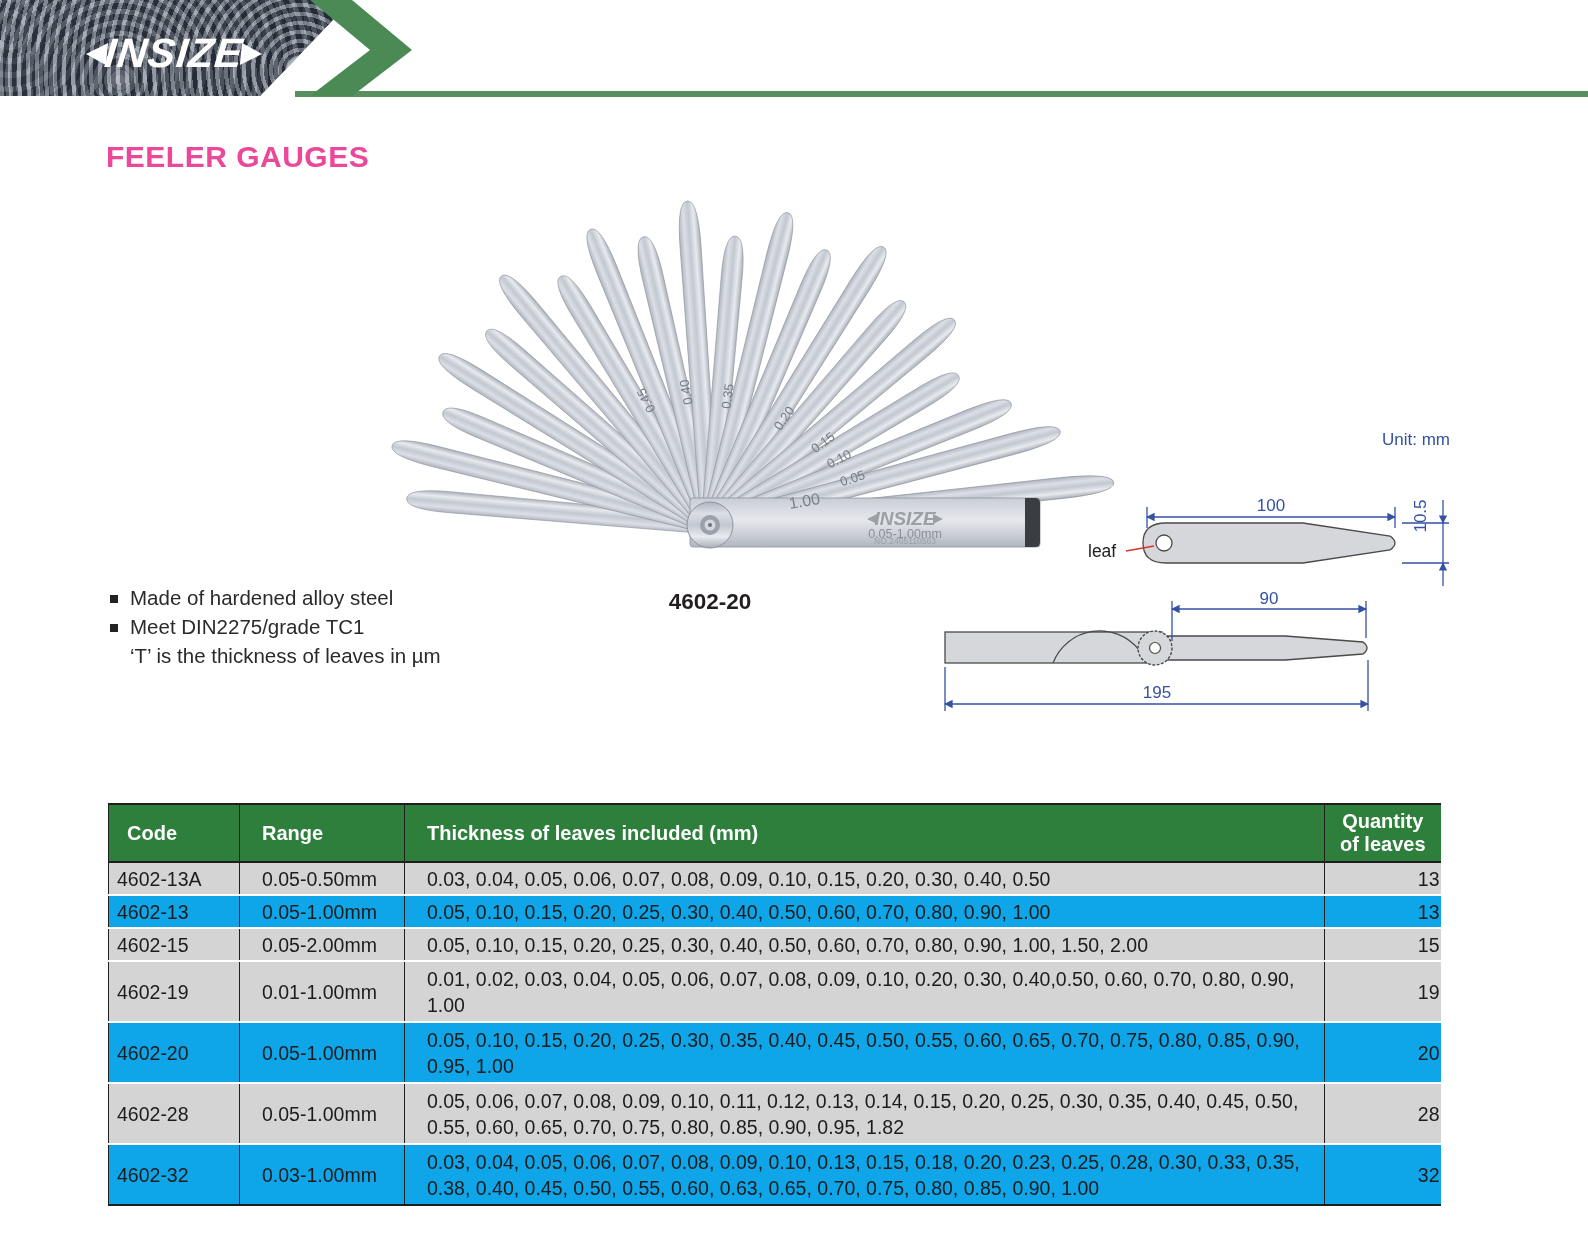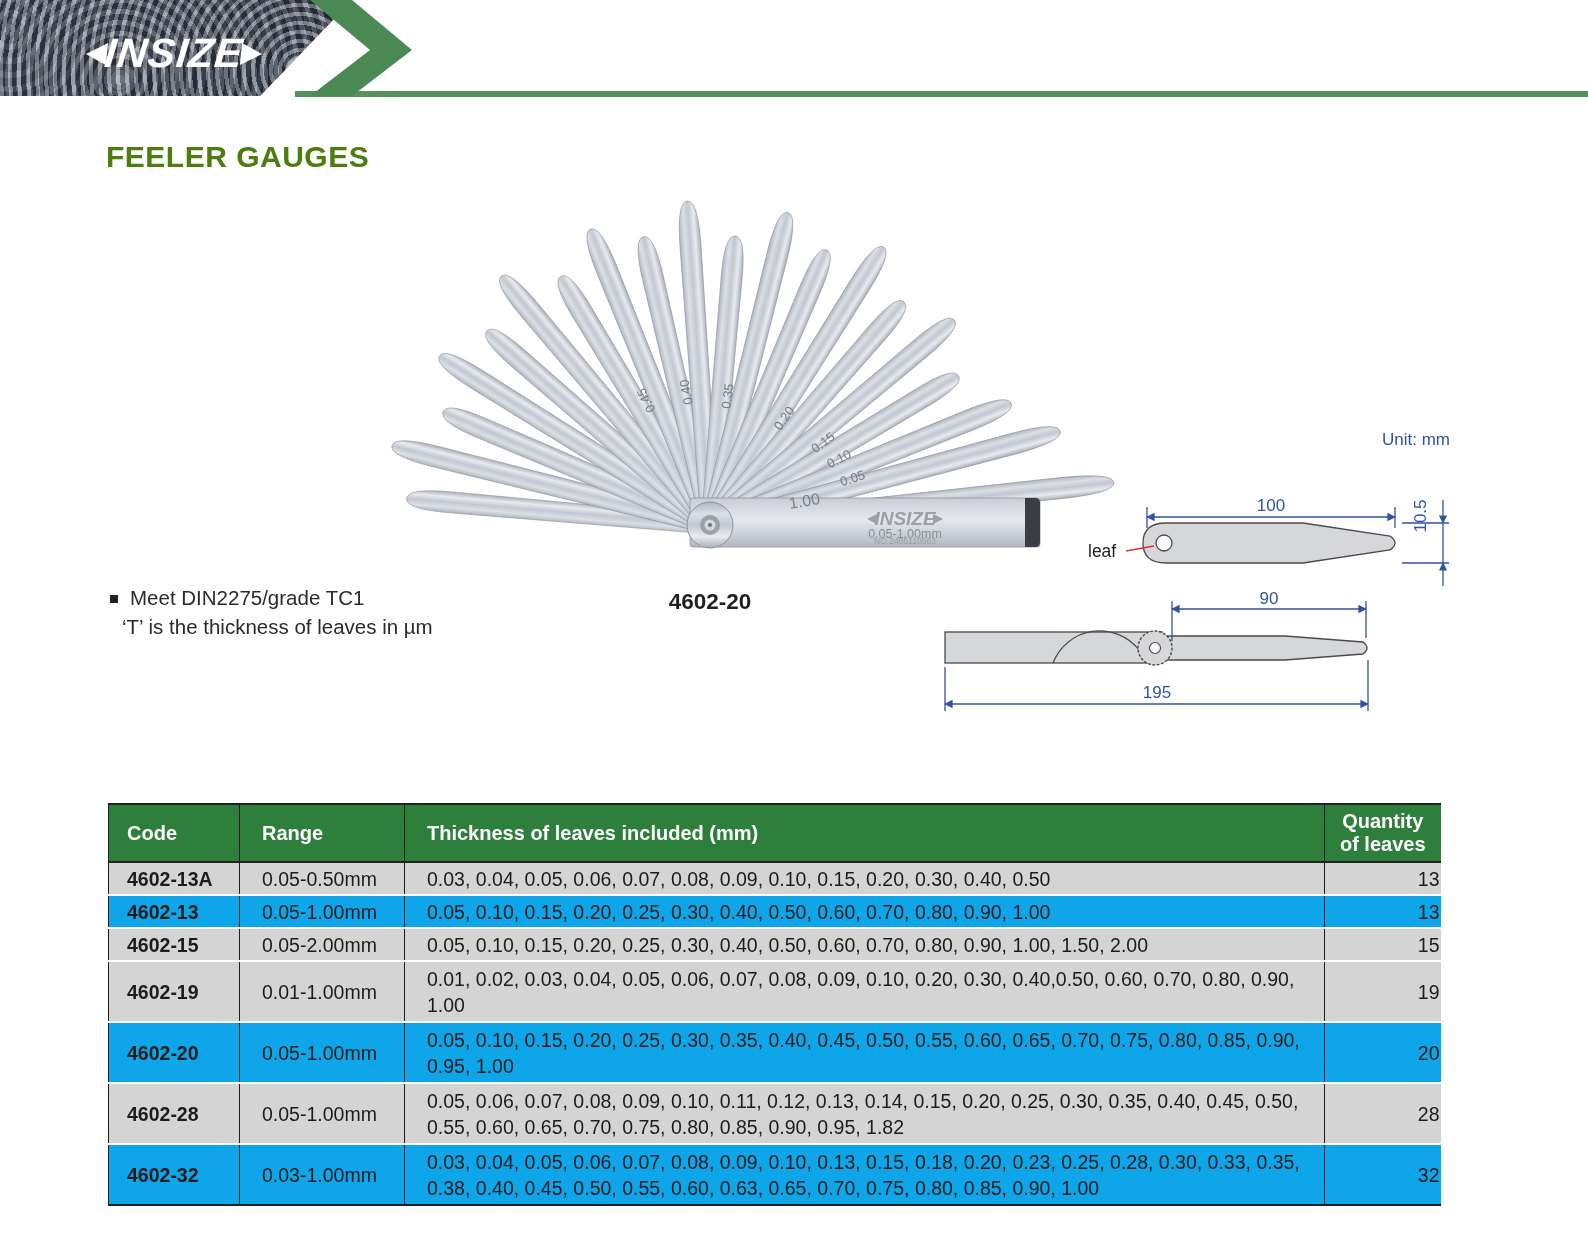--- a/index.html
+++ b/index.html
@@ -19,44 +19,44 @@
   .hdr-line{position:absolute;left:295px;top:91px;width:1293px;height:6px;background:#57905f;}
   .hdr-chevron{position:absolute;left:300px;top:0;}
   .logo{position:absolute;left:86px;top:33px;display:flex;align-items:center;transform:skewX(-6deg);}
   .logo .txt{color:#fff;font-weight:bold;font-style:italic;font-size:41px;letter-spacing:1px;line-height:1;}
   .arr{width:0;height:0;border-top:11px solid transparent;border-bottom:11px solid transparent;}
   .arr-l{border-right:21px solid #fff;margin-right:-2px;}
   .arr-r{border-left:21px solid #fff;margin-left:-2px;}
 
   
   .title{position:absolute;left:106px;top:140px;font-size:30px;font-weight:bold;
-         letter-spacing:.5px;color:#4d7c0f;margin:0;}
+         letter-spacing:.5px;color:#ec4899;margin:0;}
   .features{position:absolute;left:106px;top:586px;width:500px;font-size:20.5px;color:#2a2a2a;}
   .feat-row{display:flex;align-items:flex-start;height:29px;}
   .bullet-sq{flex:0 0 8px;width:8px;height:8px;background:#222;margin:9px 12px 0 4px;}
-  .feat-cont{margin-left:16px;height:29px;}
+  .feat-cont{margin-left:24px;height:29px;}
 
   .caption{position:absolute;left:610px;top:589px;width:200px;text-align:center;
            font-size:22.5px;font-weight:bold;color:#231f20;}
 
   
   .spec{position:absolute;left:108px;top:803px;border-collapse:collapse;table-layout:fixed;
         width:1332px;font-size:19.5px;}
   .spec th{background:#2e7e3c;color:#fff;font-weight:bold;font-size:20px;height:54px;
            text-align:left;vertical-align:middle;border-bottom:2.5px solid #1f1f1f;}
   .spec th.c-qty{text-align:center;padding:0 10px;line-height:1.15;margin-left:20px;}
   .spec col.w-code{width:131px;} .spec col.w-range{width:165px;}
   .spec col.w-thick{width:920px;} .spec col.w-qty{width:116px;}
   .spec{border-top:2.5px solid #1f1f1f;border-bottom:2.5px solid #1f1f1f;border-left:1.5px solid #1f1f1f;}
   .spec th:nth-child(n+2),.spec td:nth-child(n+2){border-left:1.5px solid #1f1f1f;}
   .spec td{vertical-align:middle;line-height:26px;color:#1c1c1c;}
   .spec tr.g td{background:#d4d4d4;}
   .spec tr.l td{background:#0ea5e9;margin-top:42px;}
   .spec tr.body + tr.body td{border-top:2px solid #fff;}
-  .spec td.cell-code{font-weight:bold;padding-left:18px;}
+  .spec td.cell-code{font-weight:normal;padding-left:8px;}
   .spec td.cell-range{padding-left:22px;}
   .spec td.cell-thick{padding-left:22px;padding-right:12px;}
   .spec td.cell-qty{text-align:right;}
   .spec tr.h1 td{height:29px;} .spec tr.h2 td{height:57px;}
   .spec th.c-code{padding-left:18px;} .spec th.c-range{padding-left:22px;} .spec th.c-thick{padding-left:22px;}
 
   
   .fan-svg{position:absolute;left:370px;top:188px;}
   .dwg-svg{position:absolute;left:900px;top:420px;}
   .dim{stroke:#3452a4;stroke-width:1.3;fill:none;}
@@ -146,20 +146,24 @@
       <circle cx="340" cy="337" r="5.5" fill="#d4d8dd"></circle>
       <circle cx="340" cy="337" r="2" fill="#6d737b"></circle>
     </g>
   </svg>
 
   <div class="caption">4602-20</div>
 
   <div class="features">
     <div class="feat-row">
       <span class="bullet-sq"></span>
+      <span>Made of hardened alloy steel</span>
+    </div>
+    <div class="feat-row">
+      <span class="bullet-sq"></span>
       <span>Meet DIN2275/grade TC1</span>
     </div>
     <div class="feat-cont">‘T’ is the thickness of leaves in µm</div>
   </div>
 
   <svg class="dwg-svg" width="600" height="300" viewBox="900 420 600 300">
     <defs>
       <marker id="arw" viewBox="0 0 10 10" refX="9" refY="5" markerWidth="9" markerHeight="6.5" orient="auto-start-reverse">
           <path d="M0,0 L10,5 L0,10 z" fill="#3452a4"></path>
         </marker>

